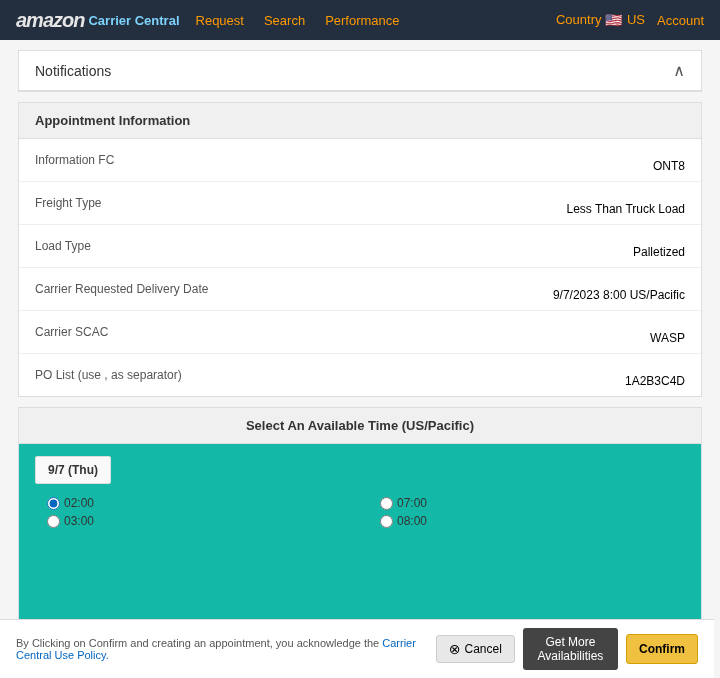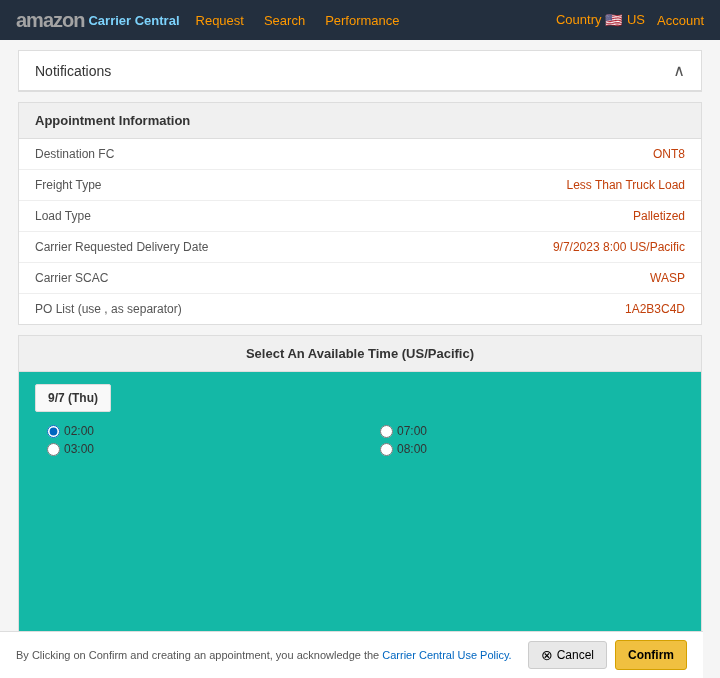--- a/index.html
+++ b/index.html
@@ -14,21 +14,22 @@
       height: 40px;
     }
     .navbar-brand {
       display: flex;
       align-items: center;
       margin-right: 16px;
     }
     .amazon-logo {
       font-size: 20px;
       font-weight: bold;
-      color: #a3a3a3;
+      color: #e5e5e5;
+      font-style: italic;
       letter-spacing: -1px;
     }
     .carrier-central {
       color: #7dd3fc;
       font-size: 13px;
       font-weight: bold;
       margin-left: 4px;
     }
     .nav-links {
       display: flex;
@@ -111,21 +112,22 @@
       border-bottom: 1px solid #eee;
       font-size: 12px;
     }
     .info-row:last-child {
       border-bottom: none;
     }
     .info-label {
       color: #555;
     }
     .info-value {
-      color: #c2410c;
+      color: #000000;
+      margin-top: 12px;
     }
 
     
     .select-time-section {
       background: #14b8a6;
       border: 1px solid #ddd;
       margin-bottom: 10px;
     }
     .select-time-header {
       background: #f0f0f0;
@@ -168,21 +170,21 @@
     .time-option label {
       color: #333;
       cursor: pointer;
     }
 
     
     .footer-bar {
       position: fixed;
       bottom: 0;
       left: 0;
-      right: 17px;
+      right: 6px;
       background: white;
       border-top: 1px solid #ddd;
       padding: 8px 16px;
       display: flex;
       justify-content: space-between;
       align-items: center;
       font-size: 11px;
     }
     .footer-text {
       color: #555;
@@ -260,21 +262,21 @@
       <span class="notifications-title">Notifications</span>
       <span class="chevron-up">∧</span>
     </div>
   </div>
 
   <div class="appointment-section">
     <div class="section-header">
       <span class="section-header-title">Appointment Information</span>
     </div>
     <div class="info-row">
-      <span class="info-label">Destination FC</span>
+      <span class="info-label">Information FC</span>
       <span class="info-value">ONT8</span>
     </div>
     <div class="info-row">
       <span class="info-label">Freight Type</span>
       <span class="info-value">Less Than Truck Load</span>
     </div>
     <div class="info-row">
       <span class="info-label">Load Type</span>
       <span class="info-value">Palletized</span>
     </div>
@@ -324,15 +326,16 @@
 <div class="footer-bar">
   <div class="footer-text">
     <span>By Clicking on Confirm and creating an appointment, you acknowledge the </span>
     <a href="#">Carrier Central Use Policy.</a>
   </div>
   <div class="footer-actions">
     <button class="btn-cancel">
       <span class="cancel-icon">⊗</span>
       <span>Cancel</span>
     </button>
+    <button class="btn-more">Get More Availabilities</button>
     <button class="btn-confirm">Confirm</button>
   </div>
 </div>
 
 </body></html>

